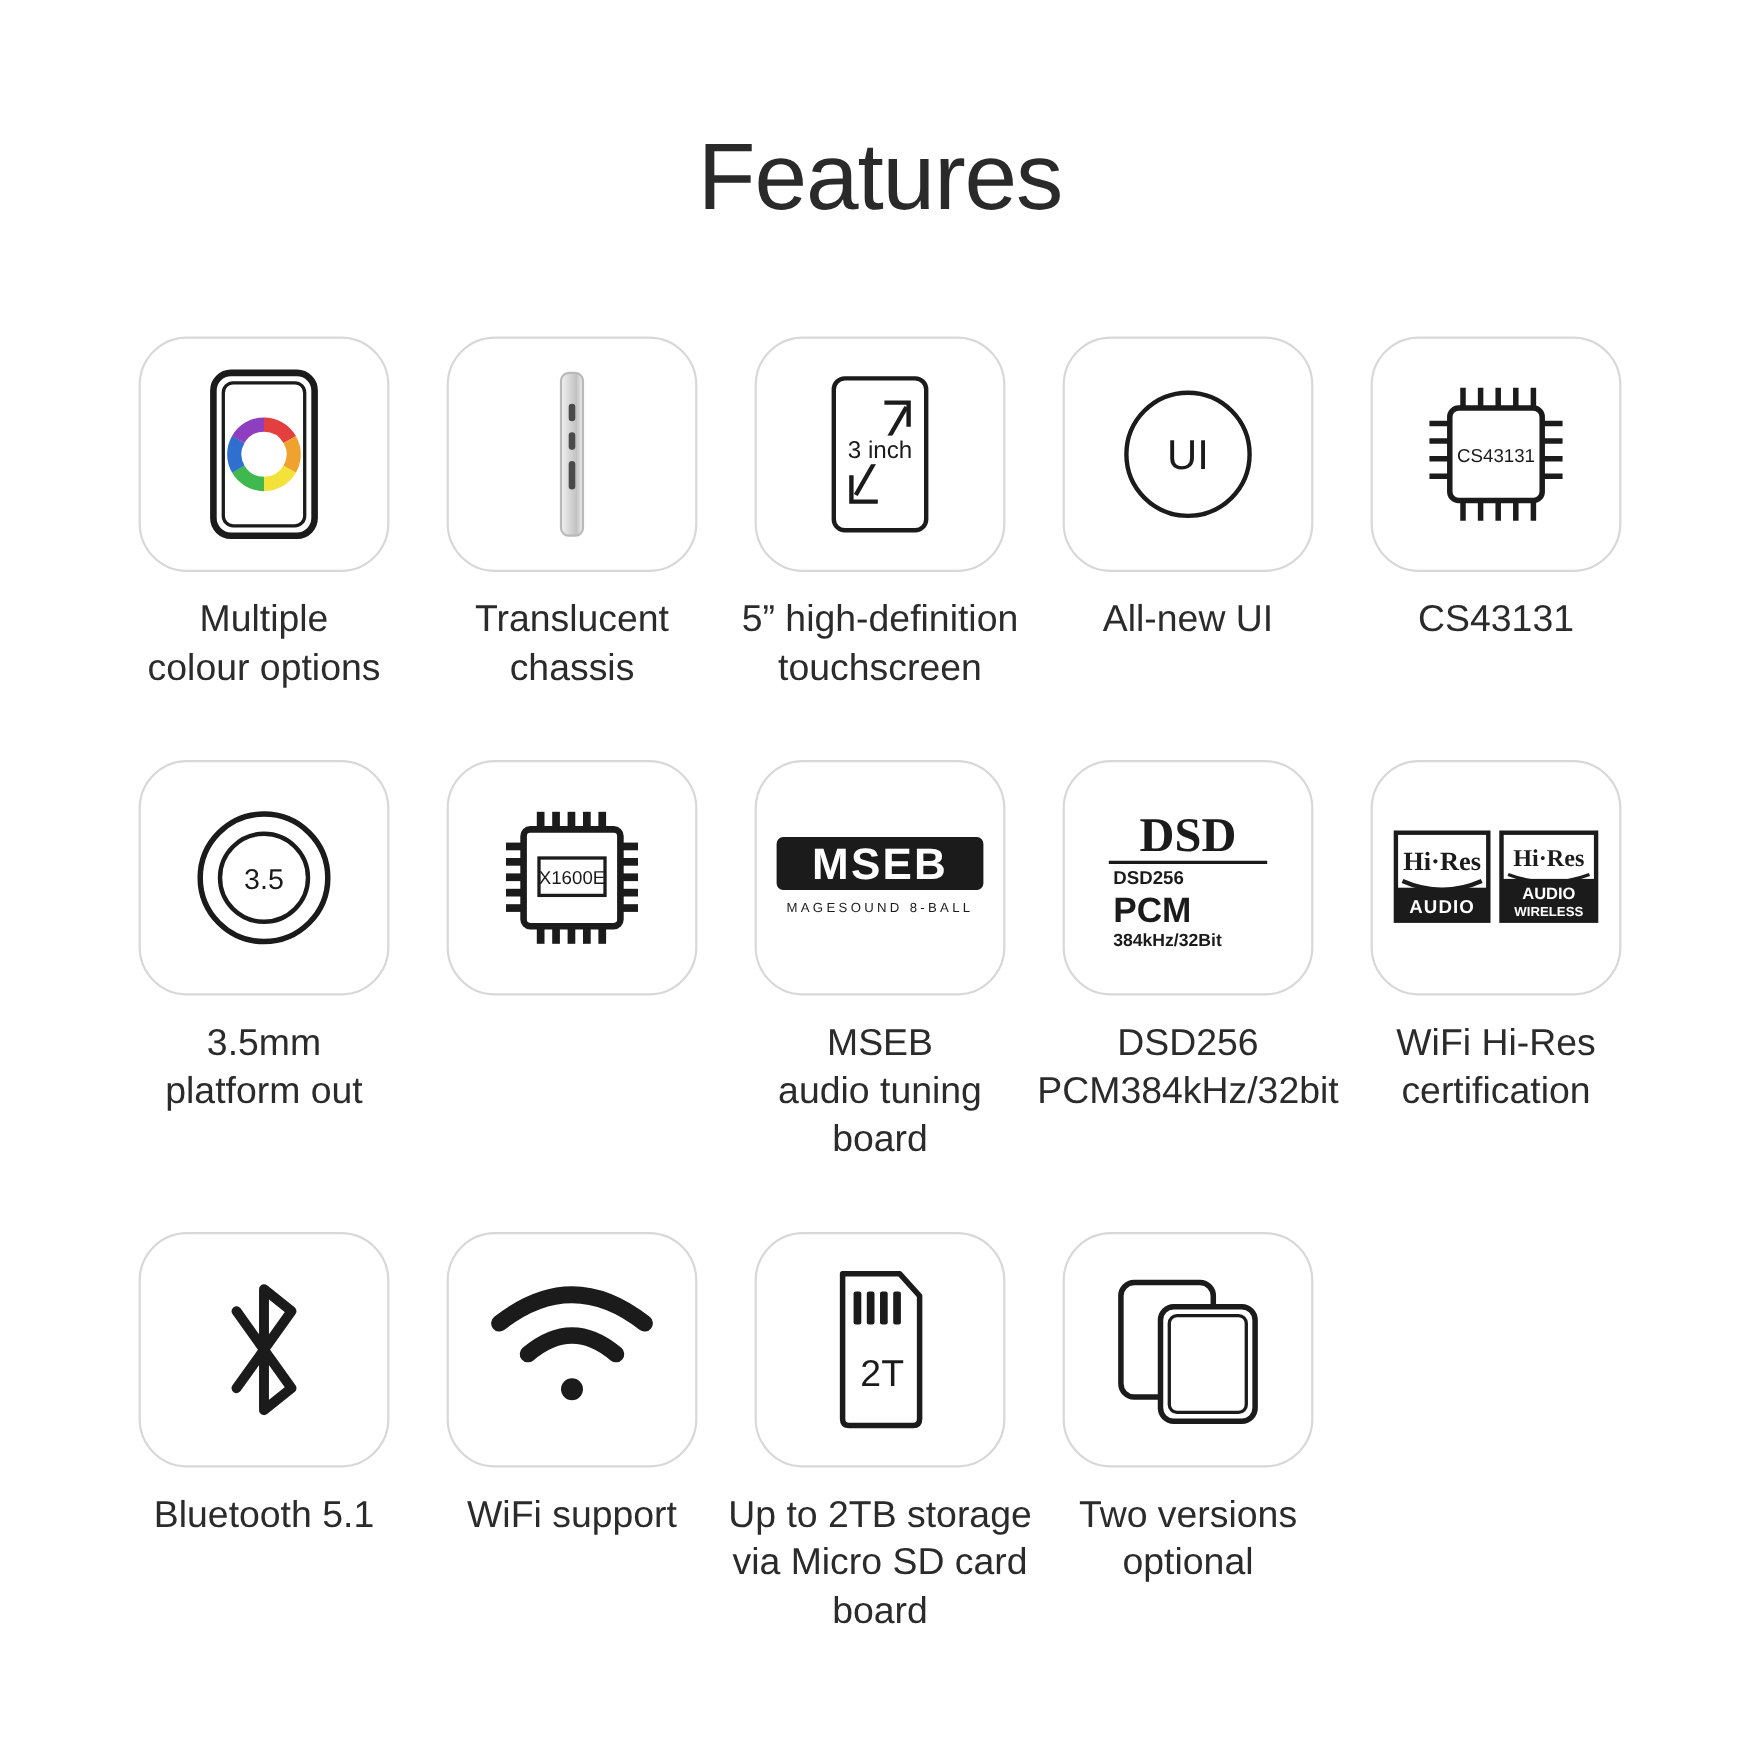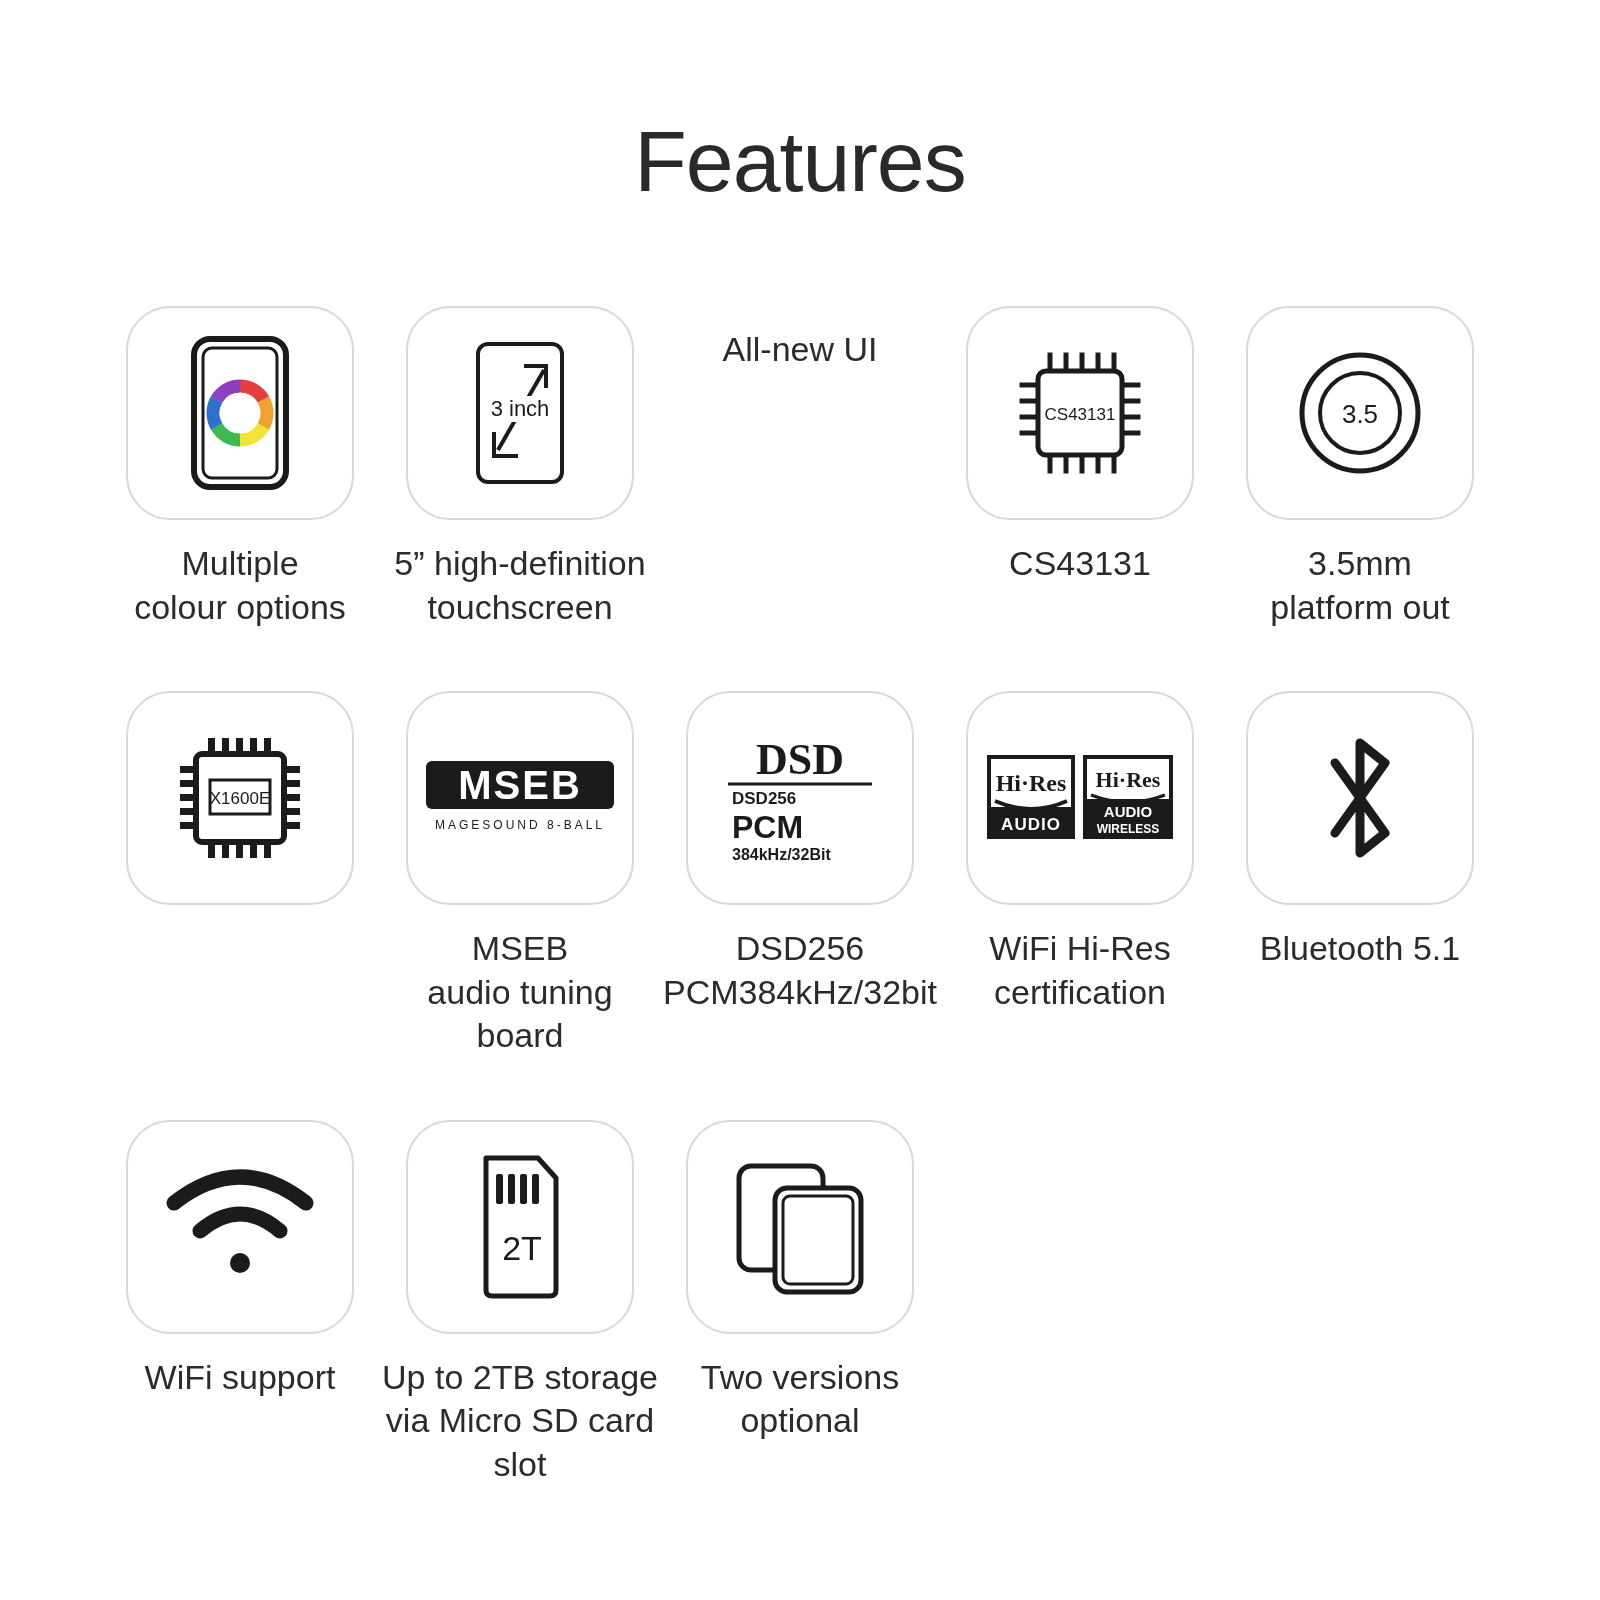--- a/index.html
+++ b/index.html
@@ -89,39 +89,69 @@
               <circle r="27" fill="none" stroke="#2f6fd0" stroke-width="13" stroke-dasharray="28.3 141.4" transform="rotate(150)"></circle>
               <circle r="27" fill="none" stroke="#8e3fc0" stroke-width="13" stroke-dasharray="28.3 141.4" transform="rotate(210)"></circle>
             </g>
           </svg>
         </span>
       </div>
       <div class="caption">Multiple
 colour options</div>
     </div>
 
+    <div class="cell">
+      <div class="tile">
+        <span>
+          <svg width="80" height="160" viewBox="0 0 80 160">
+            <defs>
+              <linearGradient id="chassisGrad" x1="0" y1="0" x2="1" y2="0">
+                <stop offset="0%" stop-color="#f2f2f2"></stop>
+                <stop offset="35%" stop-color="#d9d9d9"></stop>
+                <stop offset="70%" stop-color="#c2c2c2"></stop>
+                <stop offset="100%" stop-color="#efefef"></stop>
+              </linearGradient>
+            </defs>
+            <rect x="30" y="6" width="20" height="148" rx="7" ry="7" fill="url(#chassisGrad)" stroke="#b9b9b9" stroke-width="2"></rect>
+            <rect x="37" y="34" width="6" height="16" rx="3" fill="#4a4a4a"></rect>
+            <rect x="37" y="60" width="6" height="16" rx="3" fill="#4a4a4a"></rect>
+            <rect x="37" y="86" width="6" height="26" rx="3" fill="#4a4a4a"></rect>
+          </svg>
+        </span>
+      </div>
+      <div class="caption">Translucent
+chassis</div>
+    </div>
 
     <div class="cell">
       <div class="tile">
         <span>
           <svg width="120" height="150" viewBox="0 0 120 150">
             <rect x="18" y="6" width="84" height="138" rx="10" ry="10" fill="#fff" stroke="#1b1b1b" stroke-width="4"></rect>
             <line x1="38" y1="112" x2="84" y2="32" stroke="#1b1b1b" stroke-width="4"></line>
             <polyline points="66,28 86,28 86,48" fill="none" stroke="#1b1b1b" stroke-width="4" stroke-linecap="square"></polyline>
             <polyline points="56,118 34,118 34,96" fill="none" stroke="#1b1b1b" stroke-width="4" stroke-linecap="square"></polyline>
             <rect x="24" y="58" width="74" height="26" fill="#fff"></rect>
             <text x="60" y="78" font-family="Liberation Sans, sans-serif" font-size="22" text-anchor="middle" fill="#1b1b1b">3 inch</text>
           </svg>
         </span>
       </div>
       <div class="caption">5” high-definition
 touchscreen</div>
     </div>
 
     <div class="cell">
+      <div class="tile">
+        <span>
+          <svg width="130" height="130" viewBox="0 0 130 130">
+            <circle cx="65" cy="65" r="56" fill="#fff" stroke="#1b1b1b" stroke-width="4"></circle>
+            <text x="65" y="78" font-family="Liberation Sans, sans-serif" font-size="38" text-anchor="middle" fill="#1b1b1b">UI</text>
+          </svg>
+        </span>
+      </div>
       <div class="caption">All-new UI</div>
     </div>
 
     <div class="cell">
       <div class="tile">
         <span>
           <svg width="140" height="140" viewBox="0 0 140 140">
             <g stroke="#1b1b1b" stroke-width="5" stroke-linecap="square">
               <line x1="40" y1="12" x2="40" y2="30"></line>
                 <line x1="56" y1="12" x2="56" y2="30"></line>
@@ -284,21 +314,21 @@
               <rect x="36" y="22" width="7" height="30" rx="2"></rect>
               <rect x="48" y="22" width="7" height="30" rx="2"></rect>
               <rect x="60" y="22" width="7" height="30" rx="2"></rect>
               <rect x="72" y="22" width="7" height="30" rx="2"></rect>
             </g>
             <text x="62" y="108" font-family="Liberation Sans, sans-serif" font-size="34" text-anchor="middle" fill="#1b1b1b">2T</text>
           </svg>
         </span>
       </div>
       <div class="caption">Up to 2TB storage
-via Micro SD card slot</div>
+via Micro SD card board</div>
     </div>
 
     <div class="cell">
       <div class="tile">
         <span>
           <svg width="150" height="150" viewBox="0 0 150 150">
             <rect x="14" y="14" width="84" height="104" rx="12" ry="12" fill="#fff" stroke="#1b1b1b" stroke-width="5"></rect>
             <rect x="50" y="36" width="86" height="104" rx="12" ry="12" fill="#fff" stroke="#1b1b1b" stroke-width="5"></rect>
             <rect x="58" y="44" width="70" height="88" rx="7" ry="7" fill="#fff" stroke="#1b1b1b" stroke-width="3"></rect>
           </svg>

